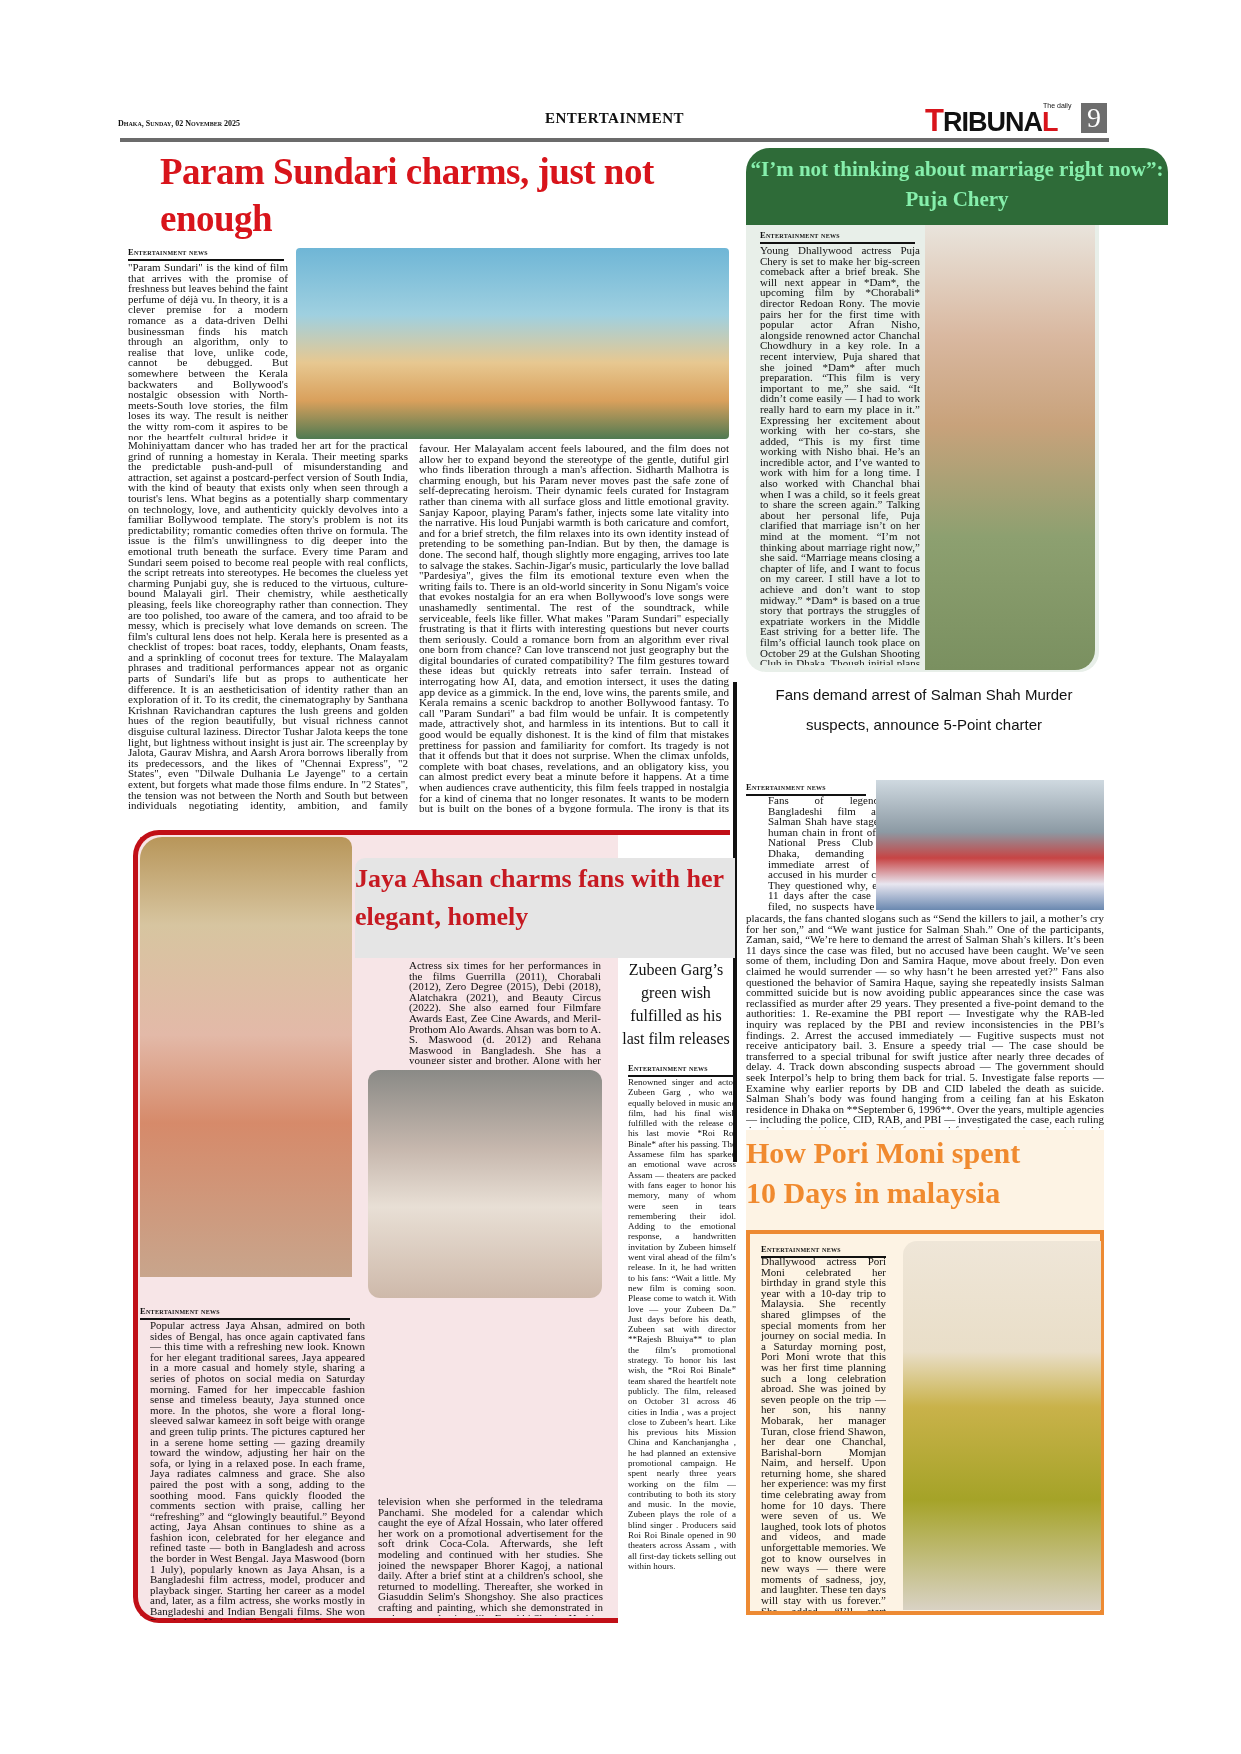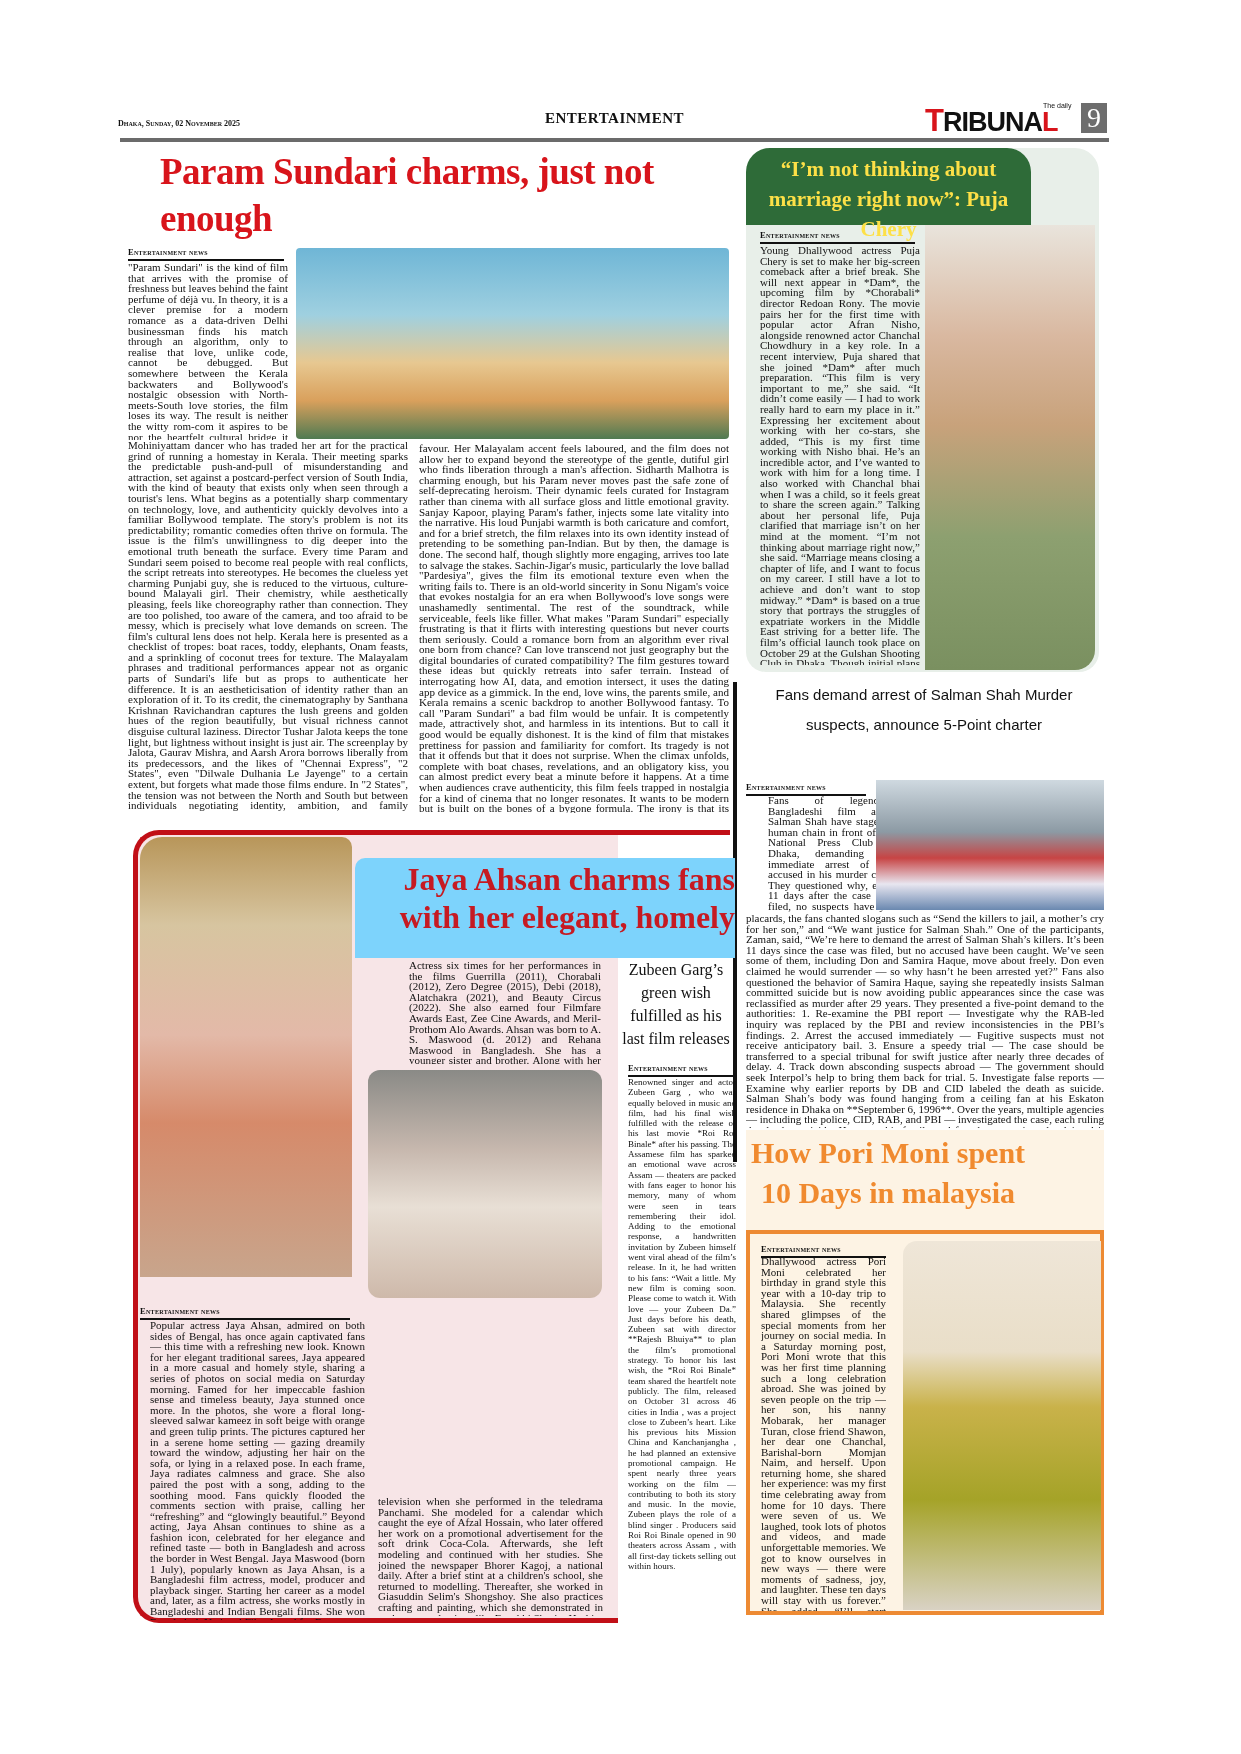--- a/index.html
+++ b/index.html
@@ -19,50 +19,50 @@
 #rule{left:120px;top:138px;width:989px;height:4px;background:#6b6b6b}
 
 #param-head{left:160px;top:148px;width:540px;font-family:"Liberation Serif",serif;font-weight:bold;color:#d8141b;font-size:37px;line-height:47px;letter-spacing:-0.5px}
 #param-kicker{left:128px;top:247px;width:156px}
 #param-img{left:296px;top:248px;width:433px;height:191px;border-radius:4px;background:linear-gradient(180deg,#6fb6d6 0%,#9fd0e0 35%,#e7c891 60%,#d9a05c 80%,#4f7a52 100%)}
 #param-col1a{left:128px;top:262px;width:160px;height:178px;overflow:hidden}
 #param-col1b{left:128px;top:440px;width:280px;height:372px;overflow:hidden}
 #param-col2{left:419px;top:443px;width:310px;height:370px;overflow:hidden}
 
 #puja-box{left:746px;top:148px;width:353px;height:524px;background:#e8efe9;border-radius:24px 24px 20px 20px;overflow:hidden}
-#puja-head{left:746px;top:148px;width:285px;height:77px;background:#2e6b38;border-radius:24px 24px 0 0;color:#fde047;text-align:center;font-weight:bold;font-size:21px;line-height:30px;padding-top:6px}
+#puja-head{left:746px;top:148px;width:422px;height:77px;background:#2e6b38;border-radius:24px 24px 0 0;color:#86efac;text-align:center;font-weight:bold;font-size:21px;line-height:30px;padding-top:6px}
 #puja-kicker{left:760px;top:230px;width:155px}
 #puja-body{left:760px;top:245px;width:160px;height:420px;overflow:hidden}
 #puja-img{left:925px;top:225px;width:170px;height:445px;background:linear-gradient(180deg,#e9e4dc 0%,#d9b8a0 25%,#c8a27b 45%,#8da070 70%,#7a9060 100%);border-radius:0 0 20px 0}
 
 #salman-rule{left:733px;top:682px;width:4px;height:480px;background:#111}
 #salman-head{left:744px;top:680px;width:360px;text-align:center;font-family:Liberation Sans, sans-serif;font-size:15px;line-height:30px}
 #salman-kicker{left:746px;top:782px;width:120px}
 #salman-img{left:876px;top:780px;width:228px;height:130px;background:linear-gradient(180deg,#cfd9e0 0%,#8c9aa4 40%,#c74444 60%,#e8e6f0 80%,#6a88b0 100%)}
 #salman-bodyA{left:768px;top:795px;width:125px;height:118px;overflow:hidden}
 #salman-bodyB{left:746px;top:913px;width:358px;height:215px;overflow:hidden}
 
 #jaya-box{left:133px;top:830px;width:485px;height:793px;background:#f7e5e7;border:5px solid #c10f17;border-right:none;border-bottom-width:5px;border-radius:26px 0 0 26px}
 #jaya-top{left:400px;top:830px;width:330px;height:5px;background:#c10f17}
-#jaya-head{left:355px;top:858px;width:380px;height:100px;background:#7dd3fc;text-align:right;color:#c61a22;font-weight:bold;font-size:32px;line-height:38px;padding-top:2px;border-radius:10px 0 0 0}
+#jaya-head{left:355px;top:858px;width:380px;height:100px;background:#e5e5e5;text-align:left;color:#c61a22;font-weight:bold;font-size:26px;line-height:38px;padding-top:2px;border-radius:10px 0 0 0}
 #jaya-img1{left:140px;top:837px;width:212px;height:440px;background:linear-gradient(180deg,#b8965a 0%,#d7c5a0 20%,#e3b9a8 45%,#d68a6a 65%,#c8a58c 100%);border-radius:22px 10px 0 0}
 #jaya-col2{left:409px;top:960px;width:192px;height:104px;overflow:hidden}
 #jaya-img2{left:368px;top:1070px;width:234px;height:228px;background:linear-gradient(180deg,#8a8a86 0%,#c7b8ae 35%,#e8dfd5 60%,#ceb9aa 100%);border-radius:12px}
 #jaya-kicker{left:140px;top:1306px;width:210px}
 #jaya-col1{left:150px;top:1320px;width:215px;height:300px;overflow:hidden}
 #jaya-col3{left:378px;top:1496px;width:225px;height:120px;overflow:hidden}
 
 #zubeen-head{left:620px;top:958px;width:112px;text-align:center;font-size:16px;line-height:23px}
 #zubeen-kicker{left:628px;top:1063px;width:108px}
 #zubeen-body{left:628px;top:1077px;width:108px;height:545px;overflow:hidden;font-size:9px;line-height:10.3px}
 
 #pori-box{left:746px;top:1130px;width:358px;height:485px;background:#fdf3e4;border:4px solid #ed8a33;border-top:none}
 #pori-headbg{left:746px;top:1130px;width:358px;height:100px;background:#fdf3e4}
 #pori-rule{left:746px;top:1230px;width:358px;height:4px;background:#ed8a33}
-#pori-head{left:746px;top:1133px;width:284px;text-align:center;color:#f08a2f;font-weight:bold;font-size:30px;line-height:40px}
+#pori-head{left:746px;top:1133px;width:284px;color:#f08a2f;font-weight:bold;font-size:30px;line-height:40px}
 #pori-kicker{left:761px;top:1244px;width:125px}
 #pori-body{left:761px;top:1256px;width:125px;height:355px;overflow:hidden}
 #pori-img{left:903px;top:1241px;width:198px;height:369px;background:linear-gradient(180deg,#efe6d8 0%,#e9dec8 30%,#c9b24a 45%,#a5a328 70%,#d9d2c4 100%);border-radius:14px 0 0 0}
 .ph{display:flex;align-items:center;justify-content:center;color:rgba(255,255,255,.0);font-size:1px}
 </style>
 </head>
 <body>
 
 <div class="abs" id="dateline">Dhaka, Sunday, 02 November 2025</div>
 <div class="abs" id="section">ENTERTAINMENT</div>

